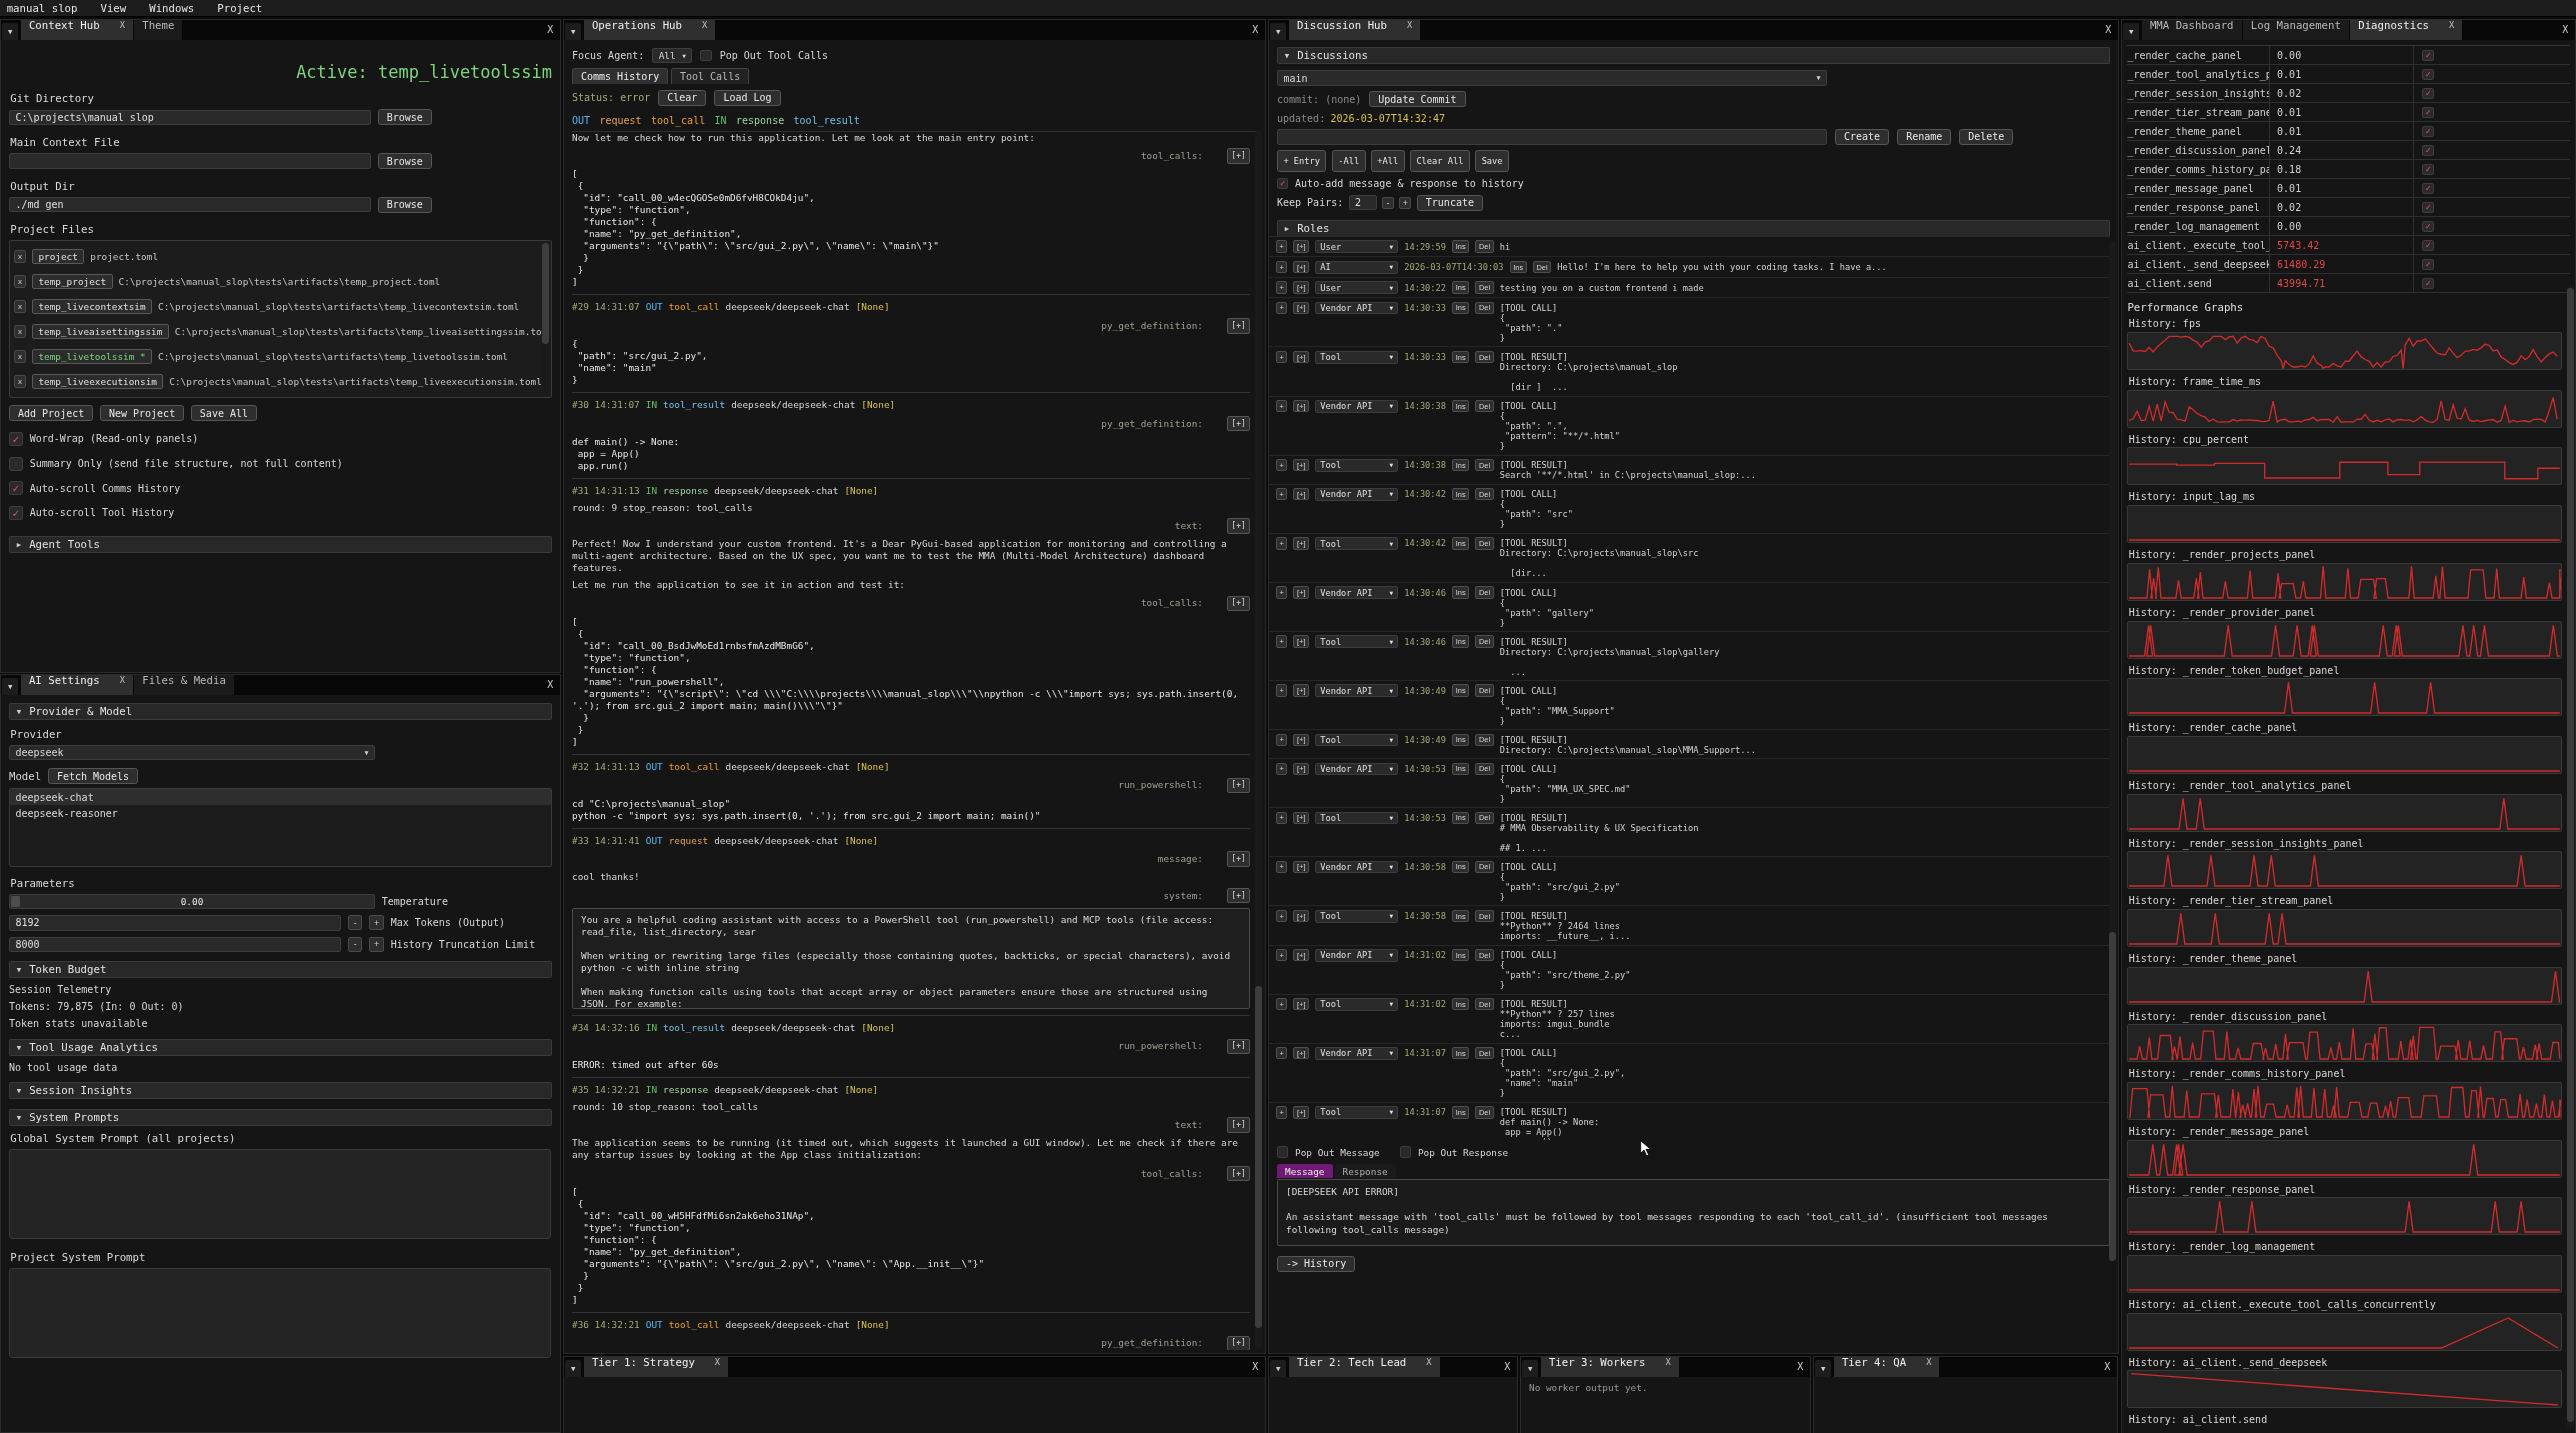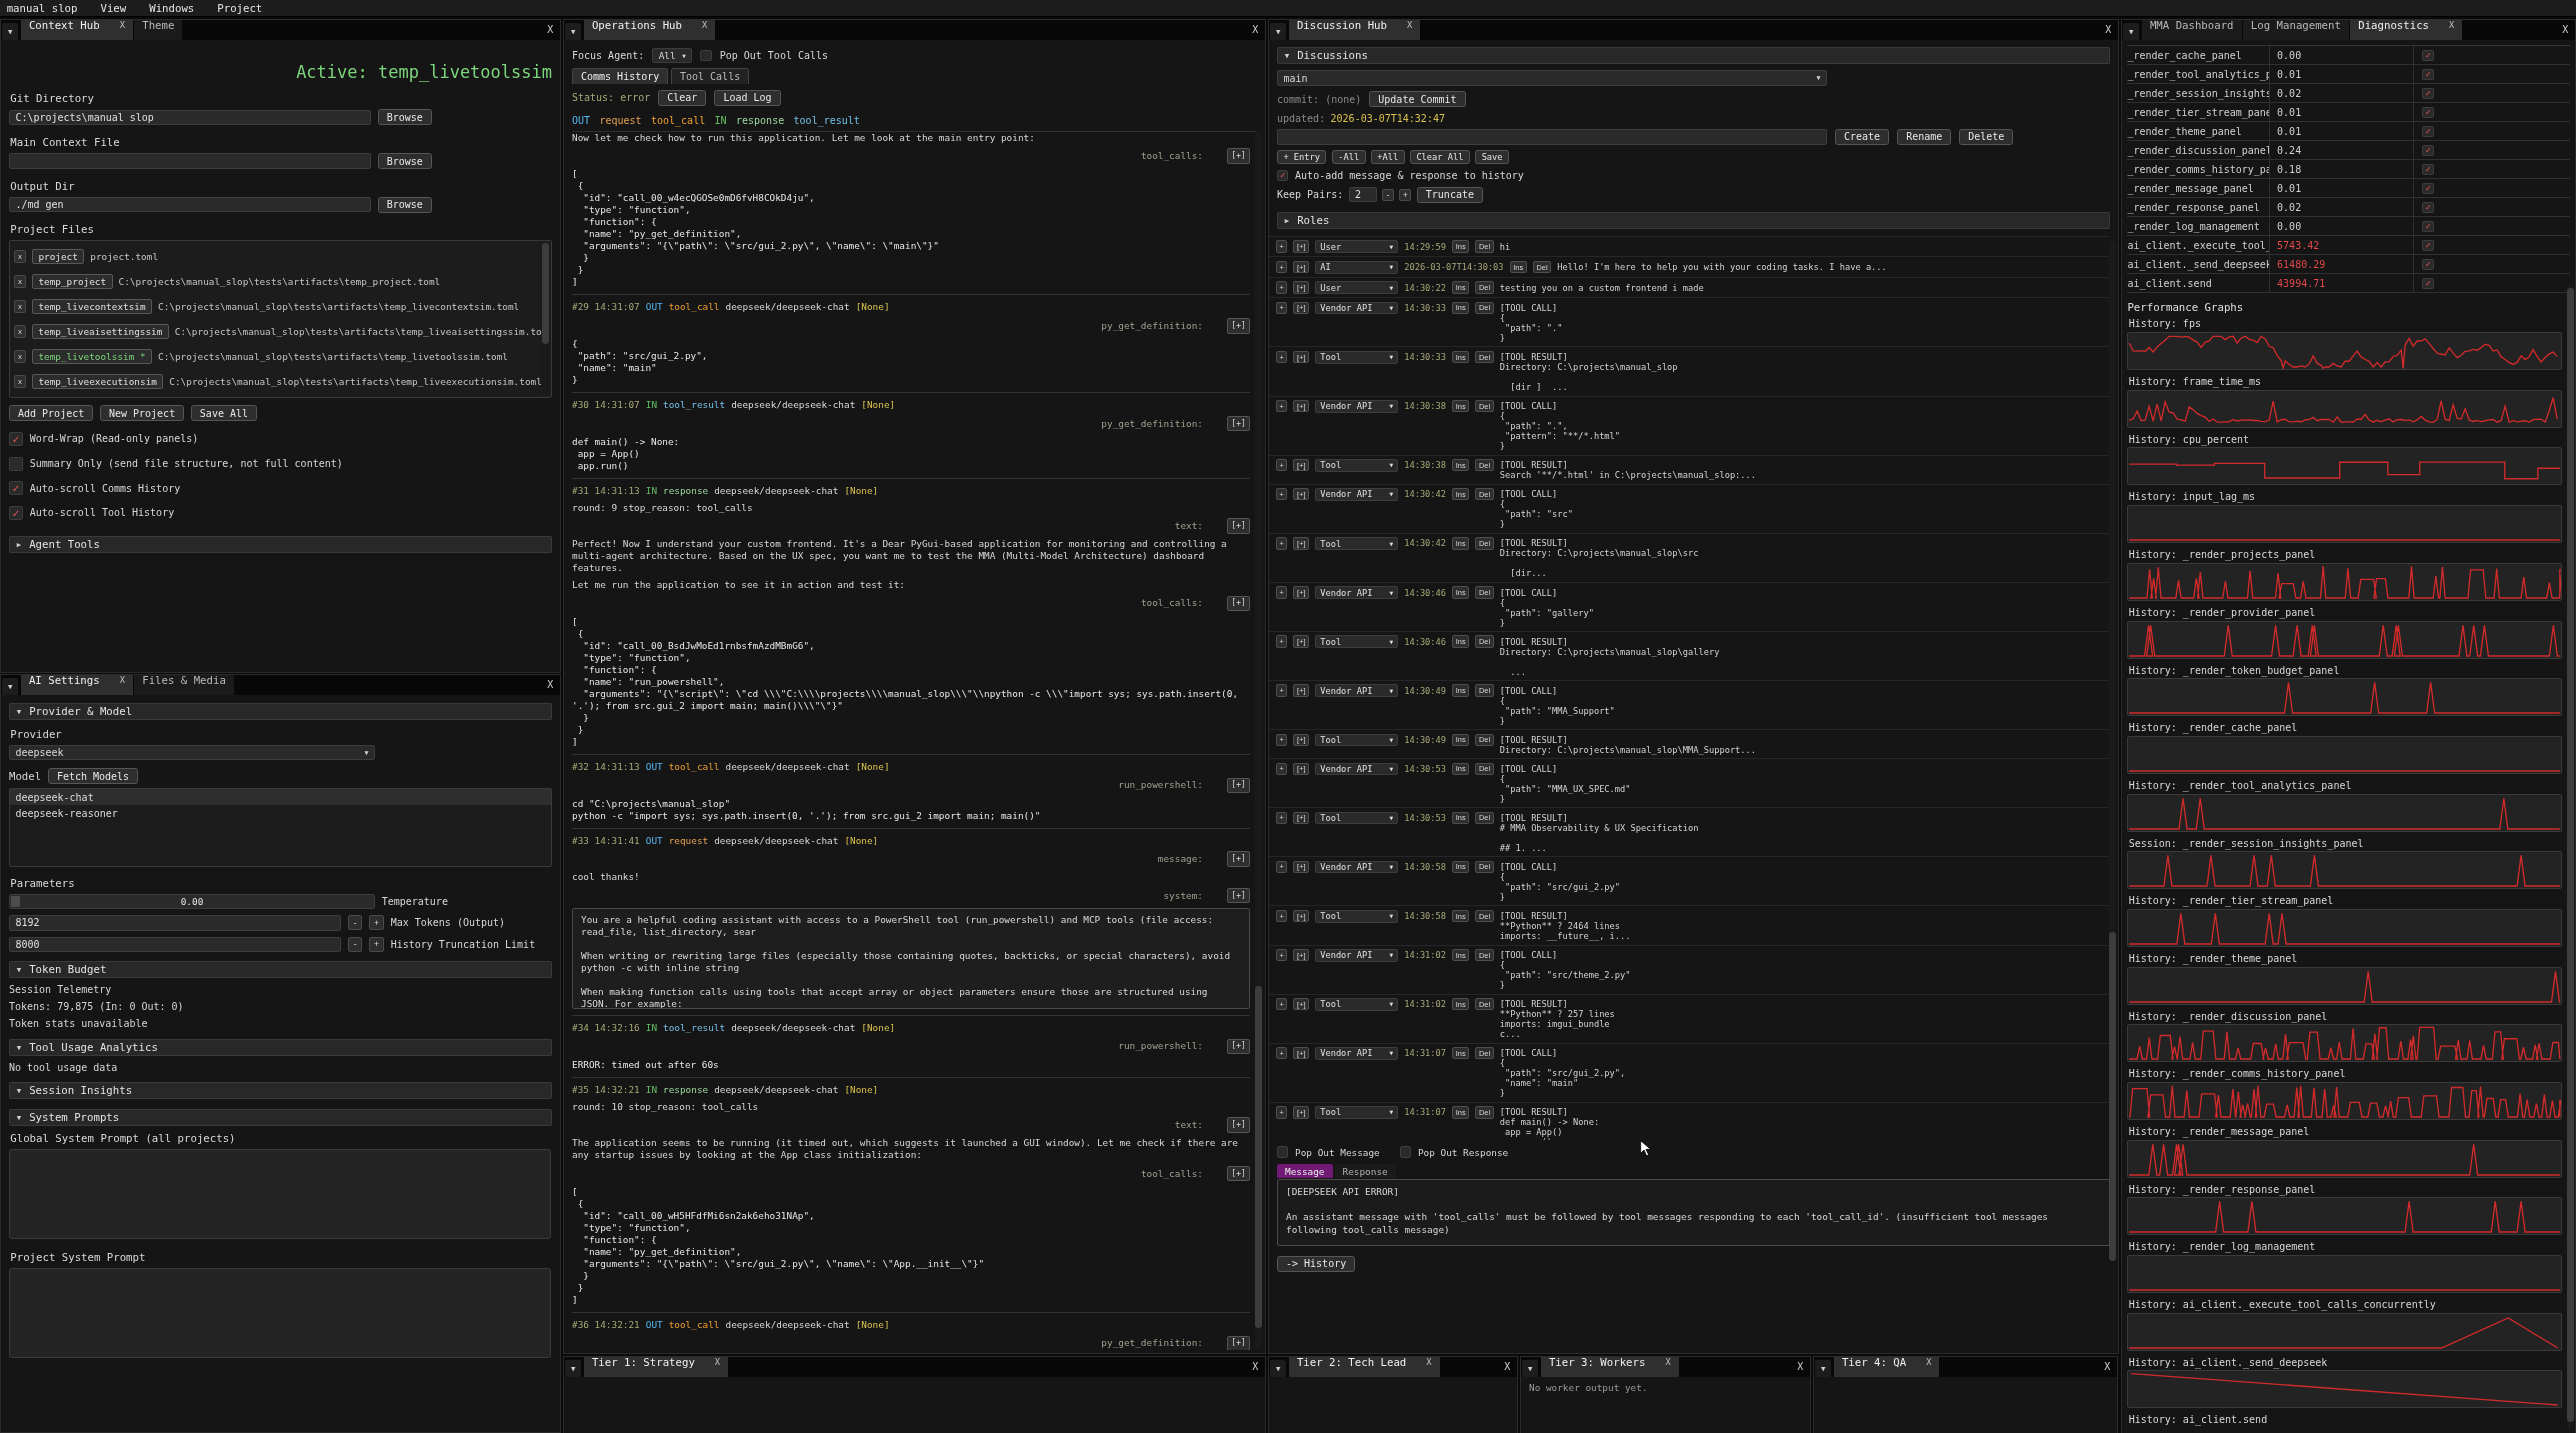--- a/index.html
+++ b/index.html
@@ -18,21 +18,21 @@
   .tab { height:30px; padding:0 8px; display:flex; align-items:center; gap:20px; background:#1b1b1b; color:#b8b8b8; font-size:10.7px; border-radius:2.7px 2.7px 0 0; white-space:nowrap; }
   .tab.sel { background:#2f2f2f; color:#f0f0f0; }
   .tab .tx { font-size:8.7px; color:#c0c0c0; }
   .winclose { position:absolute; right:6.7px; top:4px; font-size:10px; color:#cfcfcf; }
   .pbody { position:absolute; left:0; right:0; top:20px; bottom:0; padding:6.7px 8px; overflow:hidden; }
 
   label.fld { display:block; font-size:10.7px; color:#dadada; margin:10.7px 0 4px 1.3px; }
   .inrow { display:flex; gap:6.7px; align-items:center; }
   .tinput { background:#2a2a2a; border:0.7px solid #3d3d3d; border-radius:2px; color:#e0e0e0; font:10px "DejaVu Sans Mono",monospace; height:15.4px; padding:0 5.4px; }
   .btn { background:#2e2e2e; border:0.7px solid #565656; border-radius:2.7px; color:#e8e8e8; font:10px "DejaVu Sans Mono",monospace; padding:1.3px 8px; height:16px; white-space:nowrap; cursor:default; }
-  .btn.sm { padding:0.7px 5.4px; height:14px; font-size:8.7px; }
+  .btn.sm { padding:0.7px 5.4px; height:22px; font-size:8.7px; }
   .green { color:#7cd67c; }
   .dim { color:#8a8a8a; }
   .olive { color:#a8a878; }
   .yellow { color:#d9c24f; }
 
   .chkrow { display:flex; align-items:center; gap:6.7px; margin-top:10.7px; }
   .chk { width:14px; height:14px; background:#2a2a2a; border:0.7px solid #3d3d3d; border-radius:2px; display:flex; align-items:center; justify-content:center; color:#e05555; font-size:11.4px; font-weight:bold; }
   .chk.sm { width:11.4px; height:11.4px; font-size:8.7px; }
   .chklbl { font-size:10px; color:#d8d8d8; }
 
@@ -1083,21 +1083,21 @@
                 <polyline points="0.0,51.0 646.0,51.0" fill="none" stroke="#d22b2b" stroke-width="2"></polyline>
               </svg></div>
           </div>
           <div class="gsec">
             <div class="glabel">History: _render_tool_analytics_panel</div>
             <div class="gbox"><svg width="433" height="36" viewBox="0 0 646 54">
                 <polyline points="0.0,51.0 74.8,51.0 80.8,5.0 86.8,51.0 100.6,51.0 106.6,5.0 112.6,51.0 556.0,51.0 562.0,5.0 568.0,51.0 646.0,51.0" fill="none" stroke="#d22b2b" stroke-width="2"></polyline>
               </svg></div>
           </div>
           <div class="gsec">
-            <div class="glabel">Session: _render_session_insights_panel</div>
+            <div class="glabel">History: _render_session_insights_panel</div>
             <div class="gbox"><svg width="433" height="36" viewBox="0 0 646 54">
                 <polyline points="0.0,51.0 52.1,51.0 58.1,5.0 64.1,51.0 116.7,51.0 122.7,5.0 128.7,51.0 181.3,51.0 187.3,5.0 193.3,51.0 207.2,51.0 213.2,5.0 219.2,51.0 271.8,51.0 277.8,5.0 283.8,51.0 581.9,51.0 587.9,5.0 593.9,51.0 646.0,51.0" fill="none" stroke="#d22b2b" stroke-width="2"></polyline>
               </svg></div>
           </div>
           <div class="gsec">
             <div class="glabel">History: _render_tier_stream_panel</div>
             <div class="gbox"><svg width="433" height="36" viewBox="0 0 646 54">
                 <polyline points="0.0,51.0 71.5,51.0 77.5,5.0 83.5,51.0 123.2,51.0 129.2,5.0 135.2,51.0 204.0,51.0 210.0,5.0 216.0,51.0 223.3,51.0 229.3,5.0 235.3,51.0 646.0,51.0" fill="none" stroke="#d22b2b" stroke-width="2"></polyline>
               </svg></div>
           </div>

